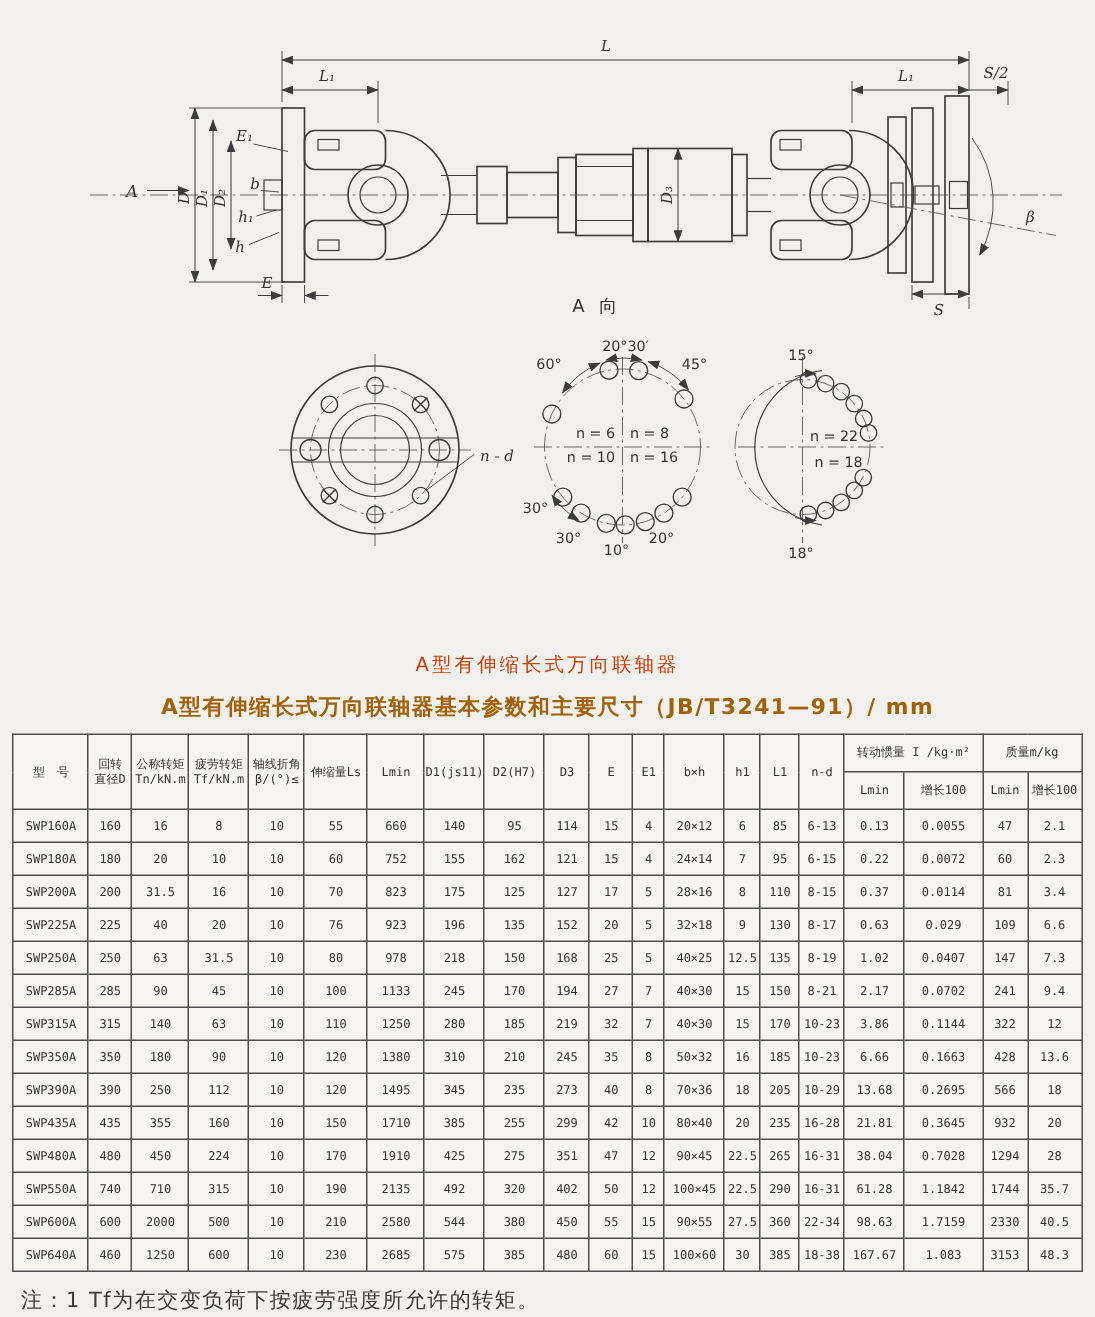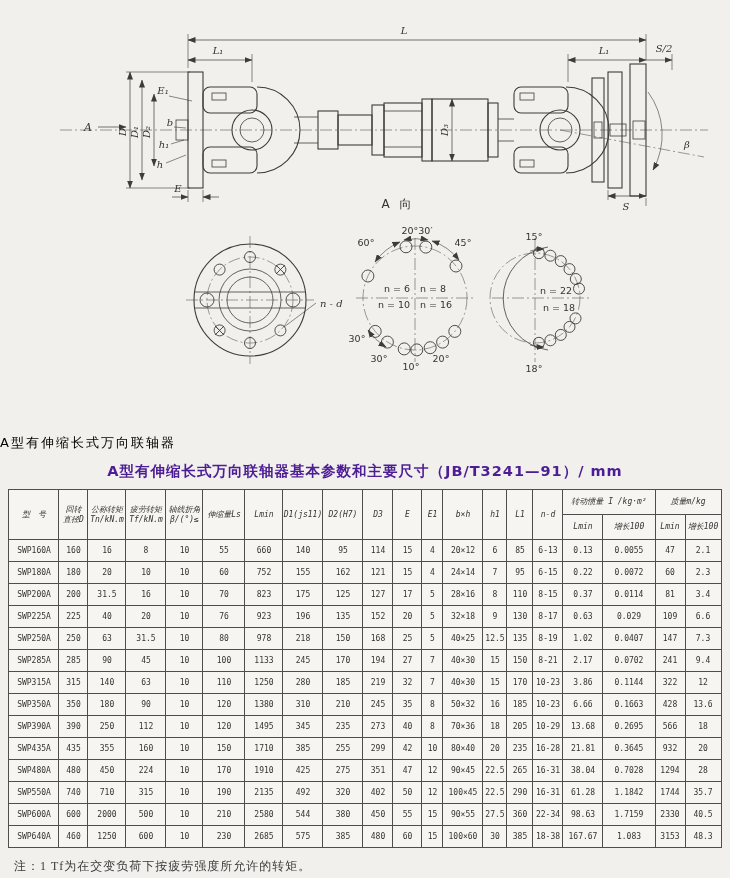--- a/index.html
+++ b/index.html
@@ -15,45 +15,45 @@
   .o{fill:none;stroke:#3c3c3c;stroke-width:1.1;}
   .o2{fill:none;stroke:#3c3c3c;stroke-width:0.8;}
   .thin{stroke:#3c3c3c;stroke-width:0.6;fill:none;}
   .cl{stroke:#5a5a5a;stroke-width:0.6;fill:none;stroke-dasharray:12 3 2 3;}
   .dim{stroke:#3c3c3c;stroke-width:0.7;}
   .hole{fill:none;stroke:#3c3c3c;stroke-width:0.9;}
   .dt{font:italic 11px "DejaVu Serif",serif;}
   .at{font:9.5px "DejaVu Sans",sans-serif;}
   .nt{font:italic 10px "DejaVu Serif",serif;}
   .caption{
-    text-align:left;font-size:13px;letter-spacing:2px;color:#000000;
+    text-align:center;font-size:13px;letter-spacing:2px;color:#c2410c;
     margin-top:6px;
   }
   .table-title{
     text-align:center;font-size:14.5px;font-weight:600;letter-spacing:1px;
-    color:#4c1d95;margin-top:10px;
+    color:#a16207;margin-top:10px;
   }
   table.spec{
     border-collapse:collapse;table-layout:fixed;
     width:712px;margin:8px auto 0 auto;
     background:#f6f5f1;
   }
   table.spec th,table.spec td{
     border:1px solid #4e4e4e;
     font-size:8px;line-height:1.2;
     text-align:center;vertical-align:middle;
     padding:1px 0;
     font-family:"DejaVu Sans Mono","DejaVu Sans",sans-serif;
     color:#333;
     overflow:hidden;white-space:nowrap;
   }
-  table.spec th{white-space:pre-line;font-weight:normal;height:22px;font-style:italic;}
+  table.spec th{white-space:pre-line;font-weight:normal;height:22px;}
   table.spec tbody td{height:19px;}
   .footnote{
-    font-size:12px;color:#3a3a3a;margin:10px 0 0 14px;letter-spacing:1px;font-family:Liberation Serif, serif;
+    font-size:14px;color:#3a3a3a;margin:10px 0 0 14px;letter-spacing:1px;
   }
 </style>
 </head>
 <body>
 
 <div class="page">
 
   
   <svg width="730" height="424" viewBox="0 0 730 424">
     <defs>

